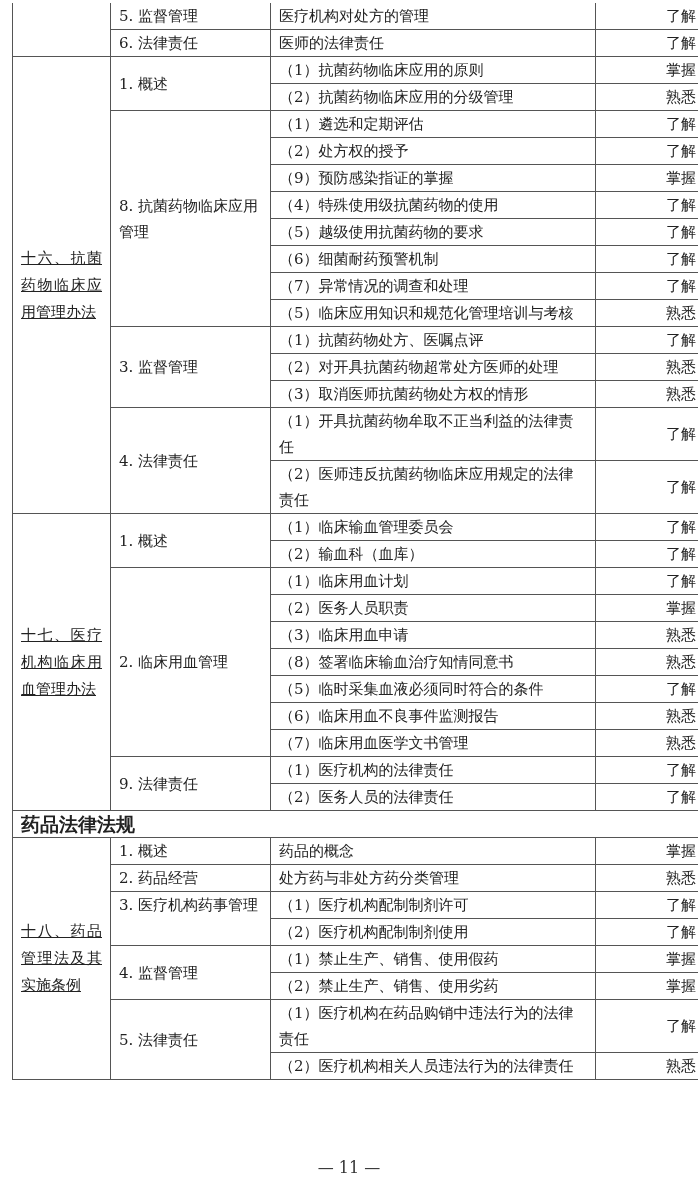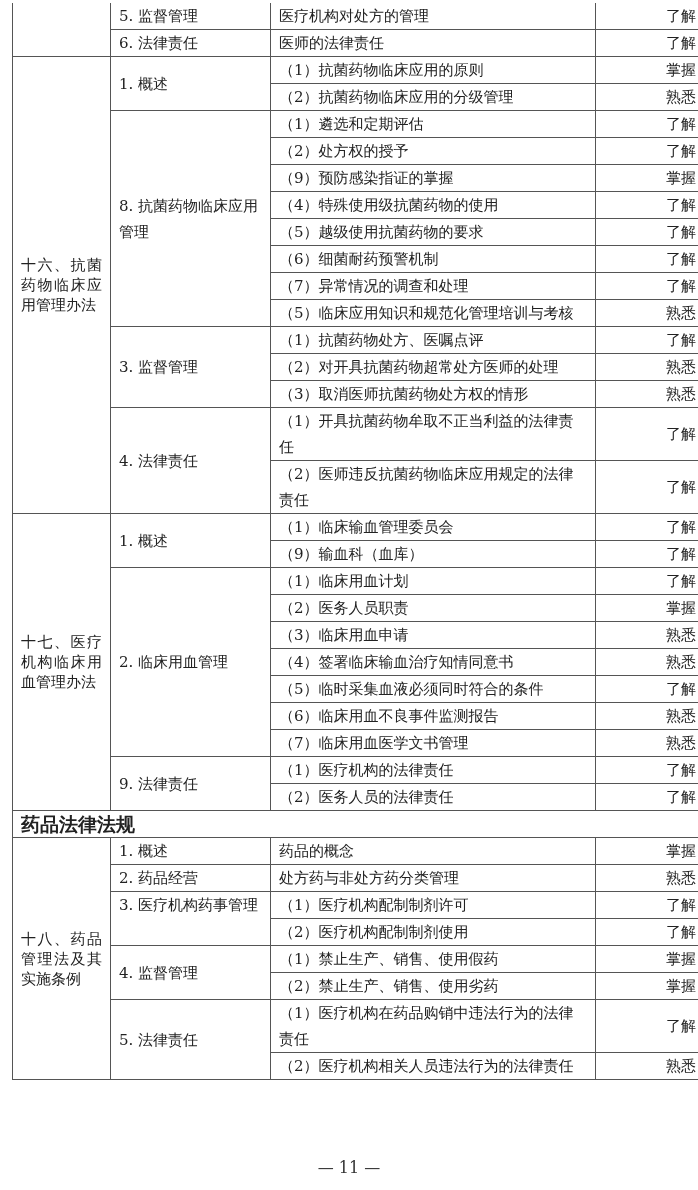--- a/index.html
+++ b/index.html
@@ -5,21 +5,21 @@
   html, body { margin: 0; padding: 0; background: #ffffff; }
   body { width: 698px; height: 1190px; position: relative; overflow: hidden;
          font-family: "DejaVu Serif", "Liberation Serif", serif; color: #222; }
   table.syllabus { position: absolute; left: 12px; top: 3px; width: 692px;
          border-collapse: collapse; table-layout: fixed; font-size: 15px; }
   table.syllabus td { border: 1px solid #555; padding: 0 8px; vertical-align: middle;
          line-height: 26px; height: 25.4px; }
   table.syllabus tr.first td { border-top: none; }
   td.unit { vertical-align: middle; letter-spacing: 0; }
   td.unit .unit-text { display: block; text-align: justify; text-align-last: left;
-         line-height: 20px; letter-spacing: 0; }
+         line-height: 27px; letter-spacing: 0; text-decoration: underline; }
   td.lvl { text-align: right; font-family: Liberation Serif, serif; }
   td.item.wrap { line-height: 26px; padding-top: 0; padding-bottom: 0; }
   tr.section td { font-family: "DejaVu Sans", "Liberation Sans", sans-serif;
          font-weight: bold; font-size: 19px; padding-left: 8px; }
   .page-num { position: absolute; left: 0; width: 698px; top: 1158px; text-align: center;
          font-size: 16px; color: #333; }
   col.c1 { width: 98px; } col.c2 { width: 160px; } col.c3 { width: 325px; } col.c4 { width: 109px; }
 </style>
 </head>
 <body>
@@ -115,38 +115,38 @@
 
     <tr>
       <td class="unit" rowspan="11">
           <span class="unit-text">十七、医疗机构临床用血管理办法</span>
         </td>
       <td rowspan="2">1. 概述</td>
       <td>（1）临床输血管理委员会</td>
       <td class="lvl">了解</td>
     </tr>
     <tr>
-      <td>（9）输血科（血库）</td>
+      <td>（2）输血科（血库）</td>
       <td class="lvl">了解</td>
     </tr>
     <tr>
       <td rowspan="7">2. 临床用血管理</td>
       <td>（1）临床用血计划</td>
       <td class="lvl">了解</td>
     </tr>
     <tr>
       <td>（2）医务人员职责</td>
       <td class="lvl">掌握</td>
     </tr>
     <tr>
       <td>（3）临床用血申请</td>
       <td class="lvl">熟悉</td>
     </tr>
     <tr>
-      <td>（4）签署临床输血治疗知情同意书</td>
+      <td>（8）签署临床输血治疗知情同意书</td>
       <td class="lvl">熟悉</td>
     </tr>
     <tr>
       <td>（5）临时采集血液必须同时符合的条件</td>
       <td class="lvl">了解</td>
     </tr>
     <tr>
       <td>（6）临床用血不良事件监测报告</td>
       <td class="lvl">熟悉</td>
     </tr>

